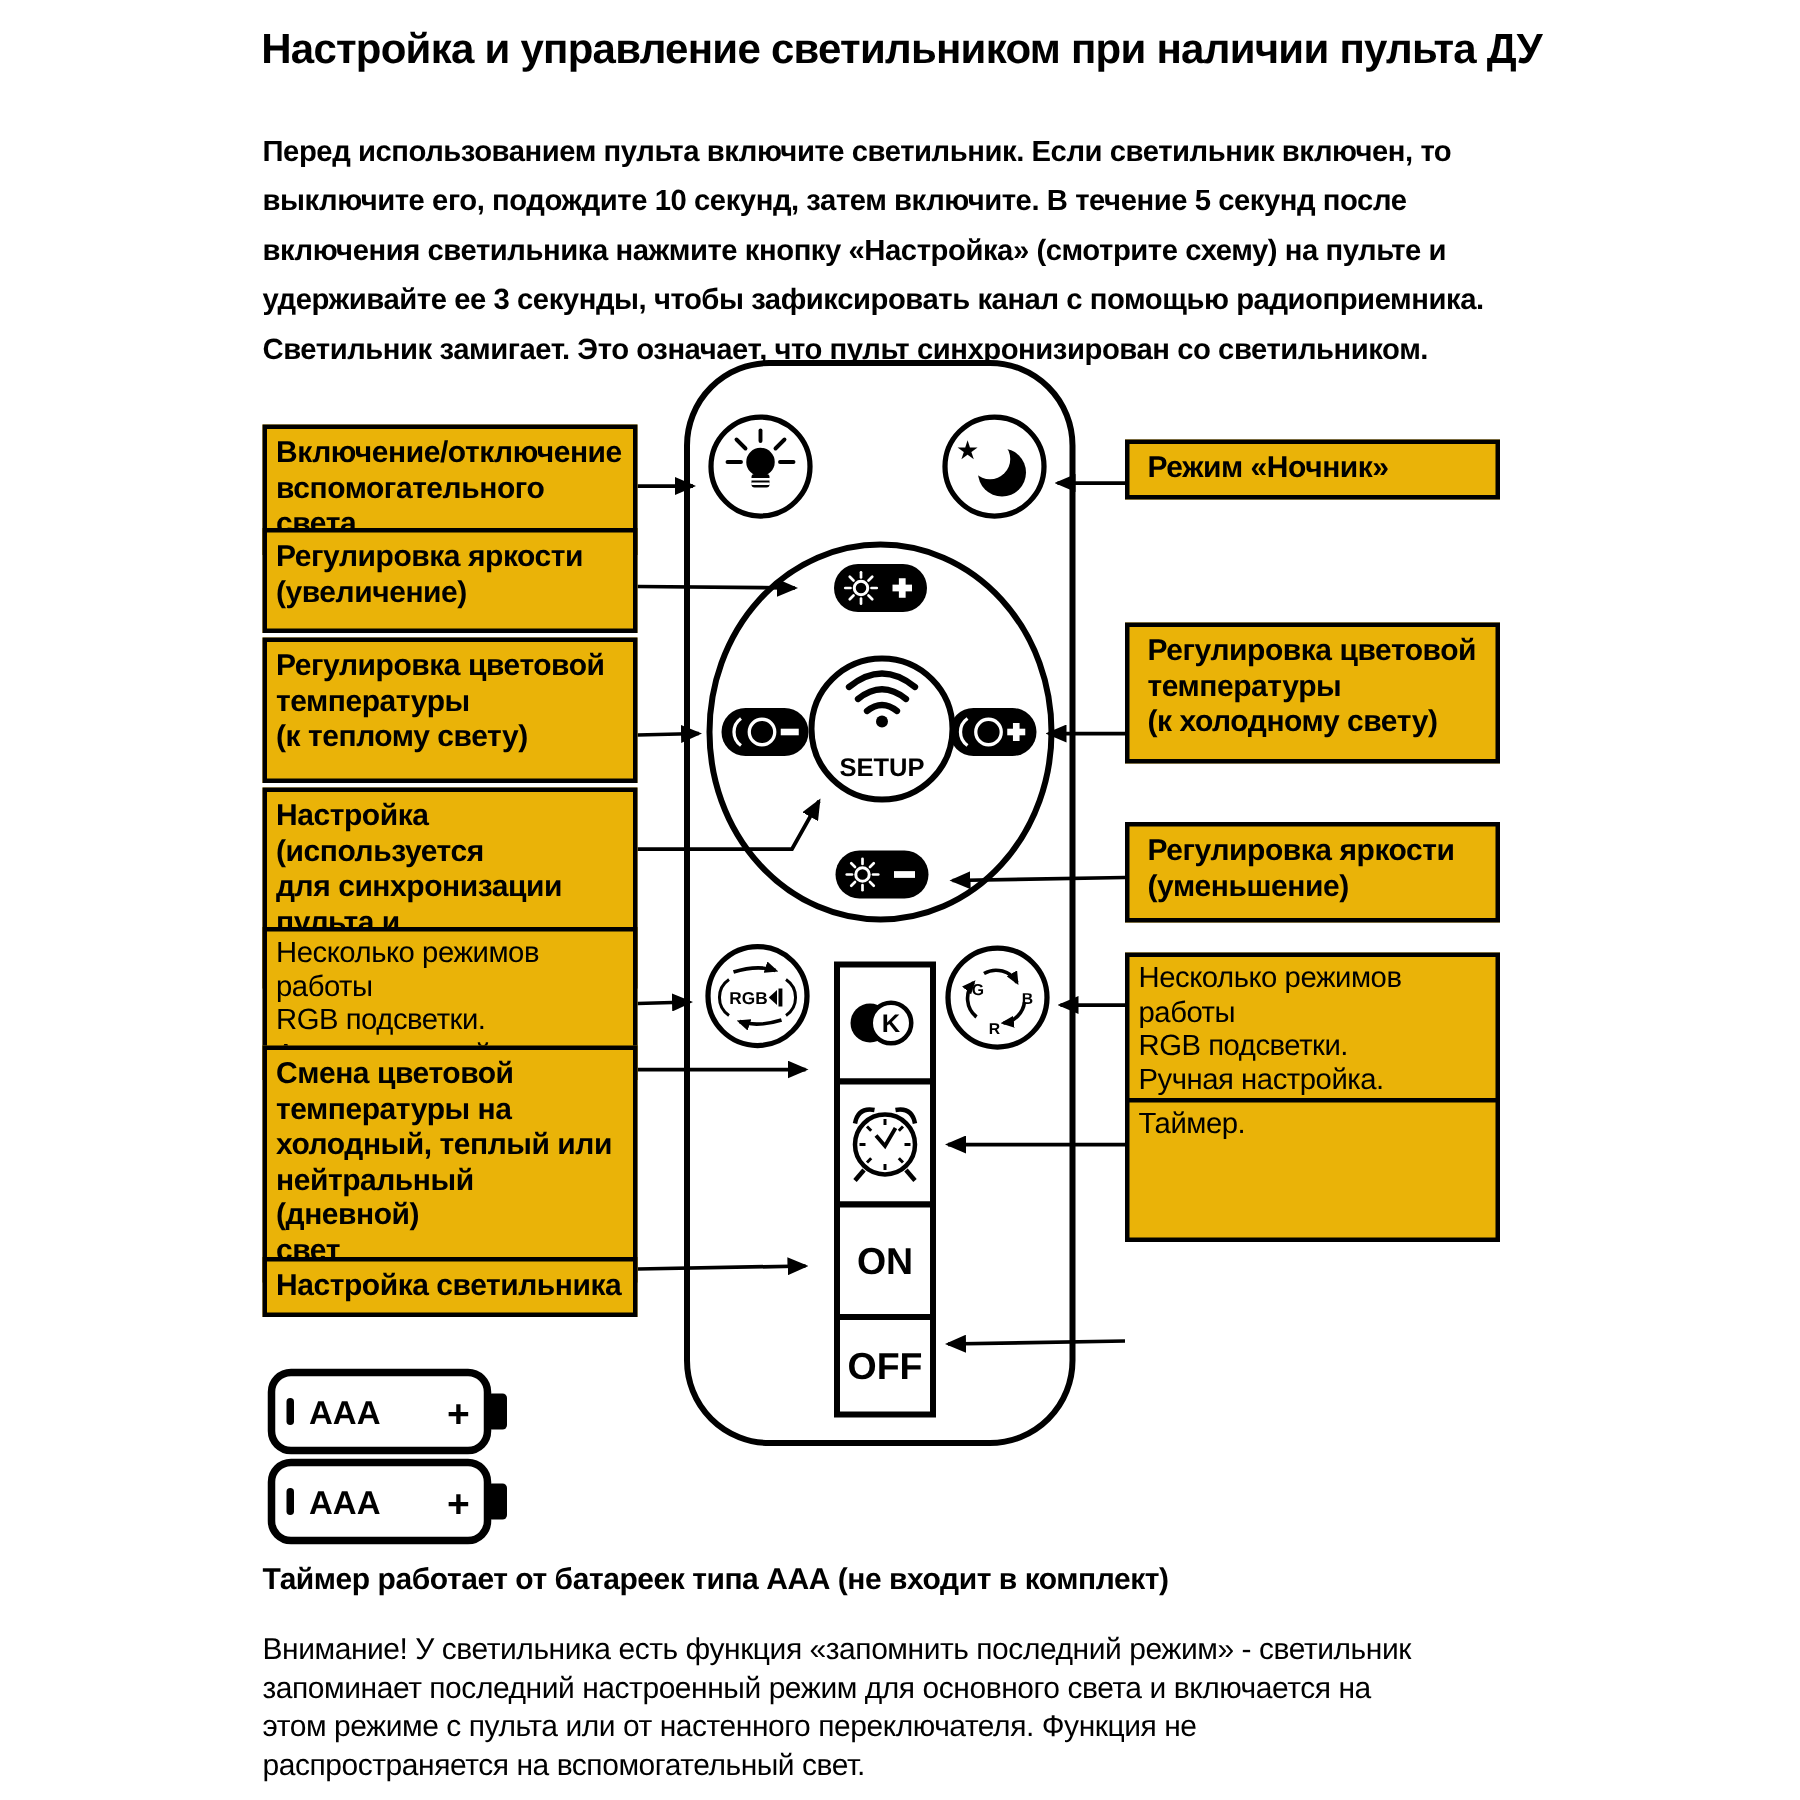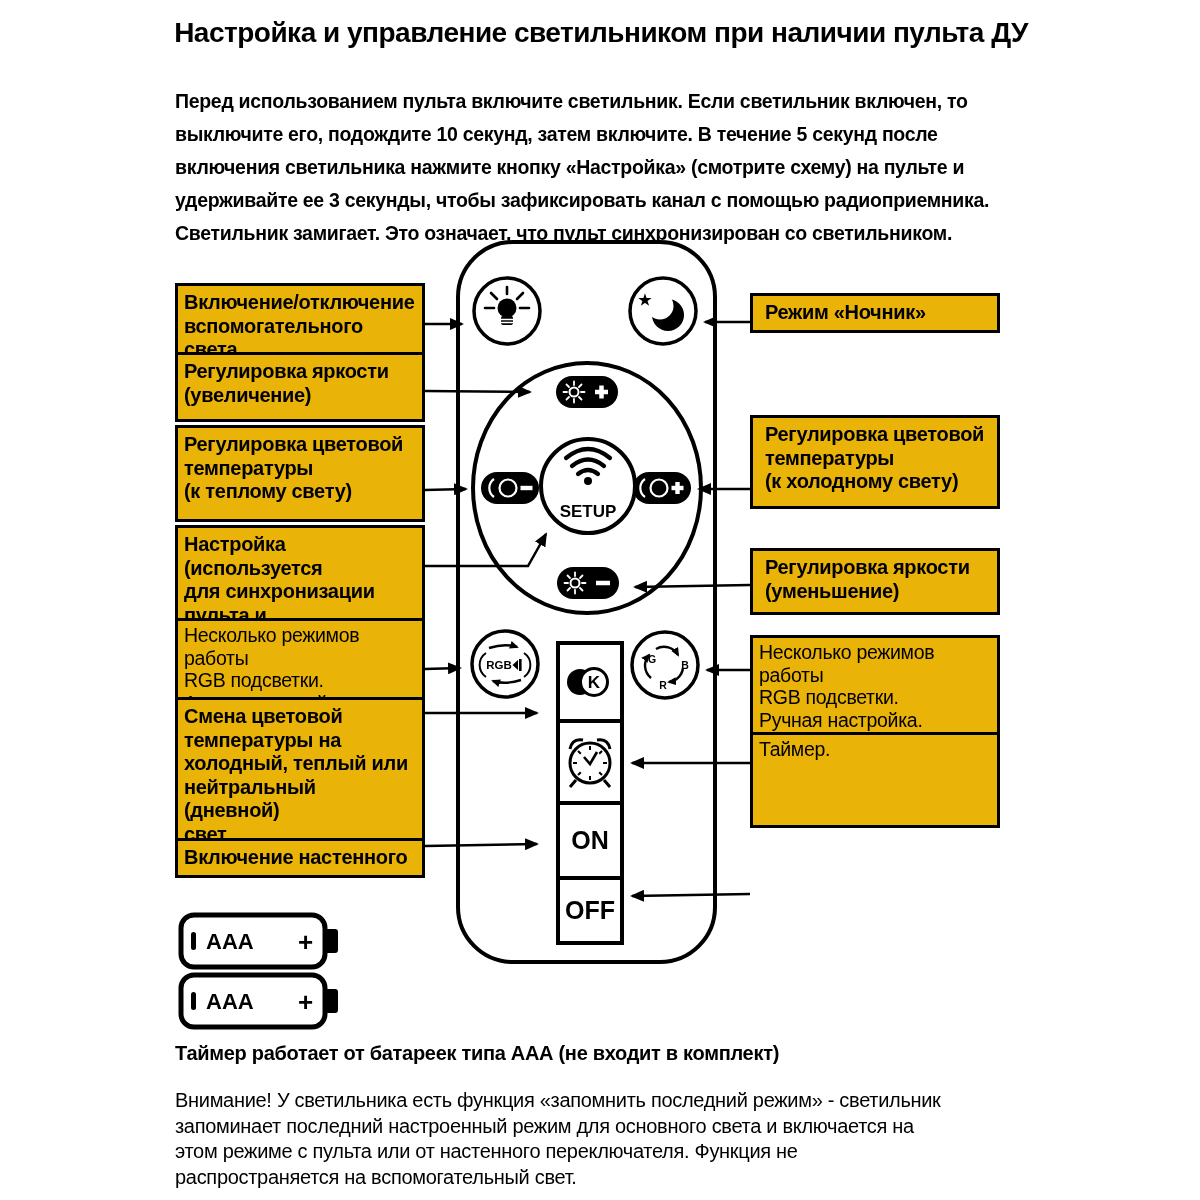--- a/index.html
+++ b/index.html
@@ -257,21 +257,21 @@
 для синхронизации
 пульта и светильником)</div>
   <div class="callout regular" style="top:618px; min-height:74px;">Несколько режимов работы
 RGB подсветки.
 Автоматический режим.</div>
   <div class="callout" style="top:697px; min-height:135px;">Смена цветовой
 температуры на
 холодный, теплый или
 нейтральный (дневной)
 свет</div>
-  <div class="callout" style="top:838px; min-height:39px;">Включение настенного</div>
+  <div class="callout" style="top:838px; min-height:39px;">Настройка светильника</div>
 
   <div class="callout right" style="top:293px; min-height:36px;">Режим «Ночник»</div>
   <div class="callout right" style="top:415px; min-height:94px;">Регулировка цветовой
 температуры
 (к холодному свету)</div>
   <div class="callout right" style="top:548px; min-height:67px;">Регулировка яркости
 (уменьшение)</div>
   <div class="callout right regular" style="top:635px; min-height:72px;">Несколько режимов работы
 RGB подсветки.
 Ручная настройка.</div>

